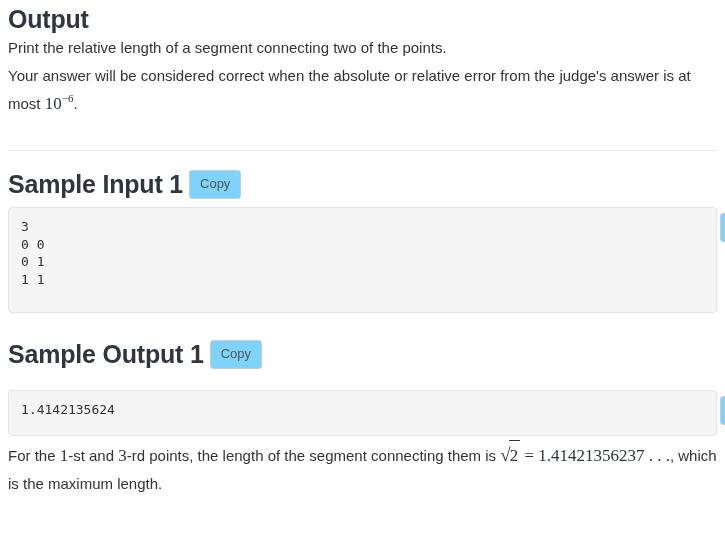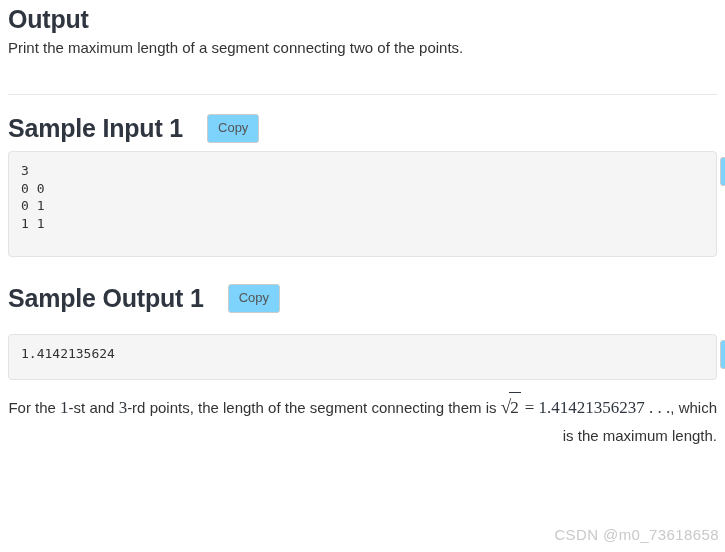--- a/index.html
+++ b/index.html
@@ -32,21 +32,21 @@
   }
   h1.output-heading {
     font-size: 25px;
     line-height: 30px;
     margin: 0;
     padding-top: 4px;
   }
   .sample-heading-row {
     display: flex;
     align-items: center;
-    gap: 24px;
+    gap: 6px;
   }
   .sample-heading-row h2 {
     font-size: 25px;
     line-height: 30px;
     margin: 0;
     font-weight: bold;
     color: #2f3640;
     font-family: "Liberation Sans", sans-serif;
     letter-spacing: -0.2px;
   }
@@ -160,22 +160,25 @@
     user-select: none;
   }
 </style>
 </head>
 <body>
 
 <div class="page">
 
   <h1 class="section-heading output-heading">Output</h1>
 
-  <p class="body-text p-output-1">Print the maximum length of a segment connecting two of the points.</p>
-
+  <p class="body-text p-output-1">Print the relative length of a segment connecting two of the points.</p>
+
+  <p class="body-text p-output-2">
+    <span>Your answer will be considered correct when the absolute or relative error from the judge's answer is at most </span><span class="math"><span>10</span><span class="sup">−6</span></span><span>.</span>
+  </p>
 
   <div style="height:32px"></div>
   <hr class="section-divider">
   <div style="height:18px"></div>
 
   <div class="sample-heading-row">
     <h2>Sample Input 1</h2>
     <button class="copy-btn">Copy</button>
   </div>
 
@@ -192,20 +195,19 @@
   <div class="sample-heading-row">
     <h2>Sample Output 1</h2>
     <button class="copy-btn">Copy</button>
   </div>
 
   <div class="code-wrap">
     <pre class="code-block code-output">1.4142135624</pre>
     <button class="copy-btn copy-btn-inline">Copy</button>
   </div>
 
-  <p class="body-text" style="margin-top:12px;text-align:right;">
+  <p class="body-text" style="margin-top:4px;">
     <span>For the </span><span class="math">1</span><span>-st and </span><span class="math">3</span><span>-rd points, the length of the segment connecting them is </span><span class="radical"><span class="rad-sign">√</span><span class="rad-body">2</span></span>&nbsp;<span class="eqsign">=</span>
     <span class="math">1.41421356237 . . .</span><span>, which is the maximum length.</span>
   </p>
 
-  <div class="watermark">CSDN @m0_73618658</div>
 
 </div>
 
 </body></html>

